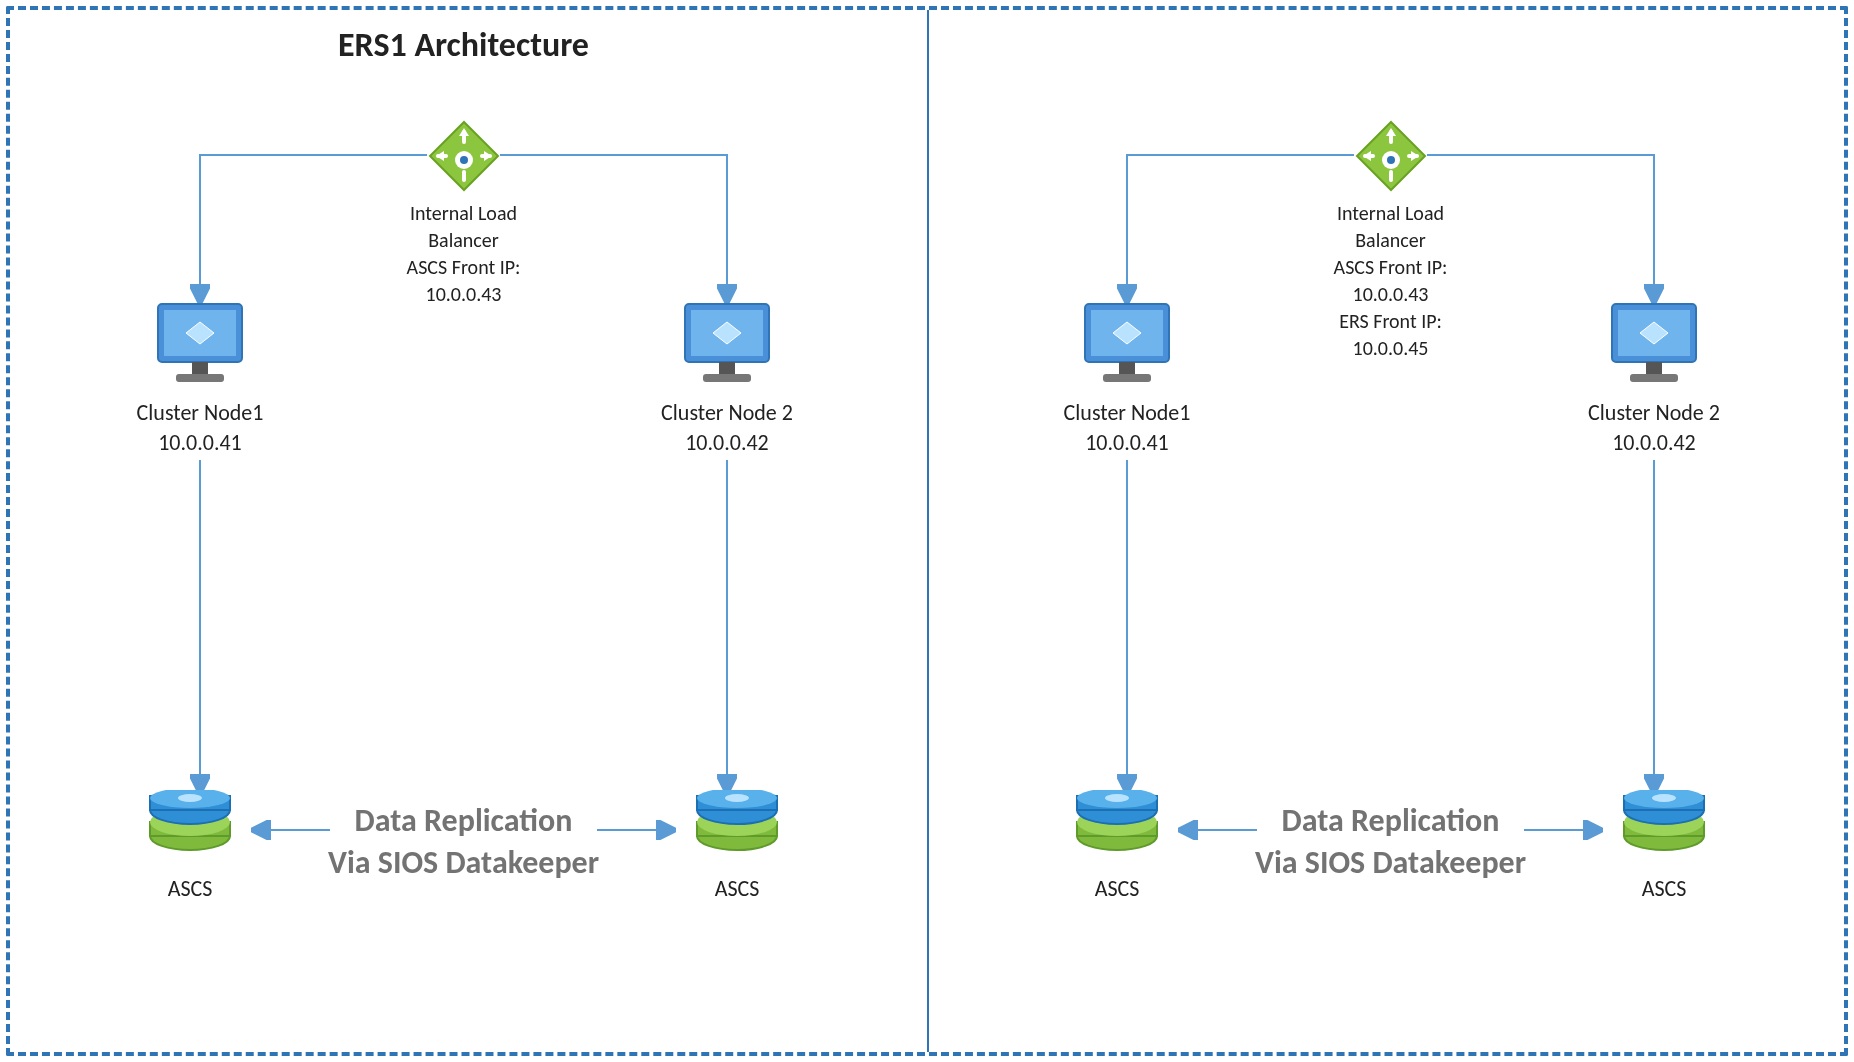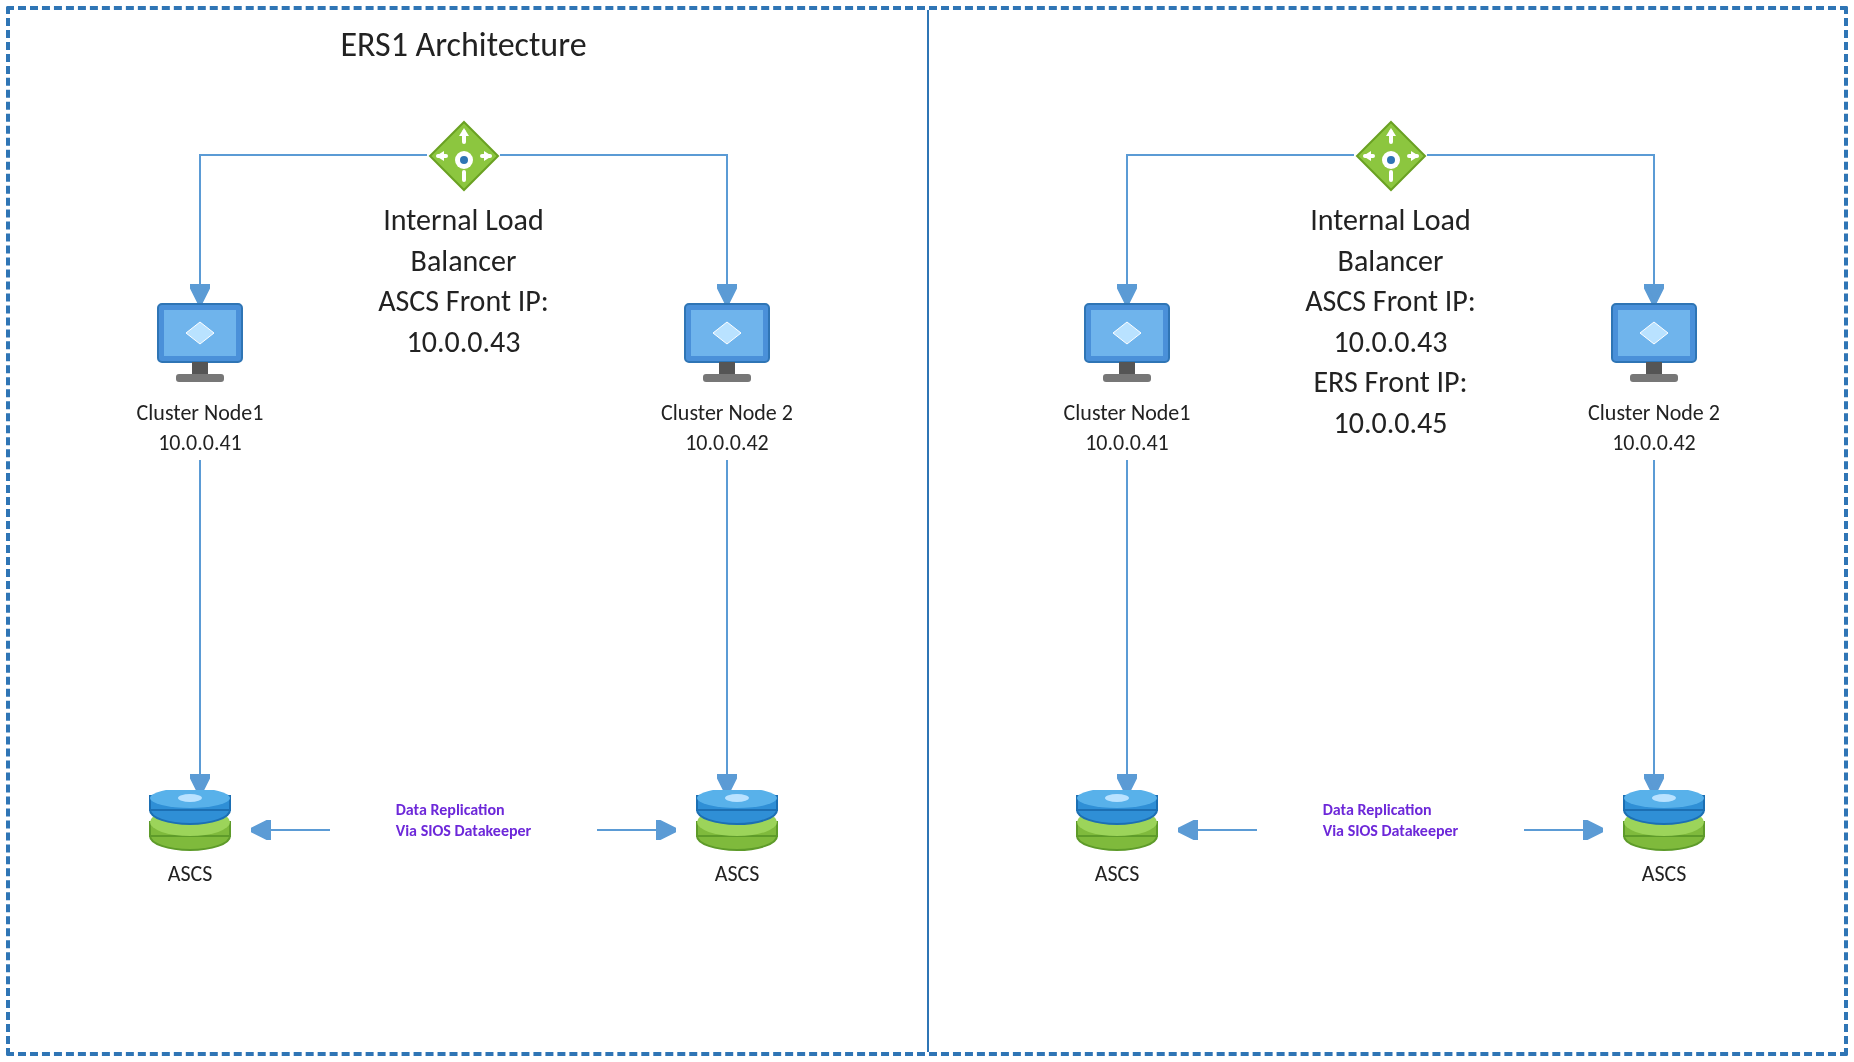--- a/index.html
+++ b/index.html
@@ -31,38 +31,38 @@
     width: 50%;
   }
   .panel.left { left: 0; }
   .panel.right { left: 50%; }
   .title {
     position: absolute;
     top: 24px;
     left: 0; right: 0;
     text-align: center;
     font-size: 34px;
-    font-weight: 400;
+    font-weight: 700;
     color: #222;
   }
   
   .lb-icon {
     position: absolute;
     left: 50%;
     top: 120px;
     transform: translateX(-50%);
     width: 72px; height: 72px;
   }
   .lb-text {
     position: absolute;
     top: 200px;
     left: 50%;
     transform: translateX(-50%);
     text-align: center;
-    font-size: 30px;
+    font-size: 20px;
     color: #222;
     line-height: 1.35;
     white-space: pre;
   }
   .node {
     position: absolute;
     width: 180px;
     text-align: center;
   }
   .node.n1 { left: 110px; top: 300px; text-align: center; }
@@ -75,36 +75,37 @@
   }
   .monitor {
     width: 96px; height: 90px;
     margin: 0 auto;
   }
   .rep-text {
     position: absolute;
     top: 800px;
     left: 50%;
     transform: translateX(-50%);
-    font-size: 16px;
+    text-align: center;
+    font-size: 32px;
     font-weight: 700;
-    color: #6d28d9;
+    color: #737373;
     line-height: 1.3;
   }
   .disk {
     position: absolute;
     width: 120px;
     text-align: center;
   }
   .disk.d1 { left: 130px; top: 790px; }
   .disk.d2 { right: 130px; top: 790px; }
   .disk-label {
     font-size: 22px;
     color: #222;
-    margin-top: 6px;
+    margin-top: 21px;
   }
   .disk-stack { width: 88px; height: 64px; margin: 0 auto; position: relative; }
 
   
   .conn {
     position: absolute;
     stroke: #5B9BD5;
     stroke-width: 2;
     fill: none;
   }

